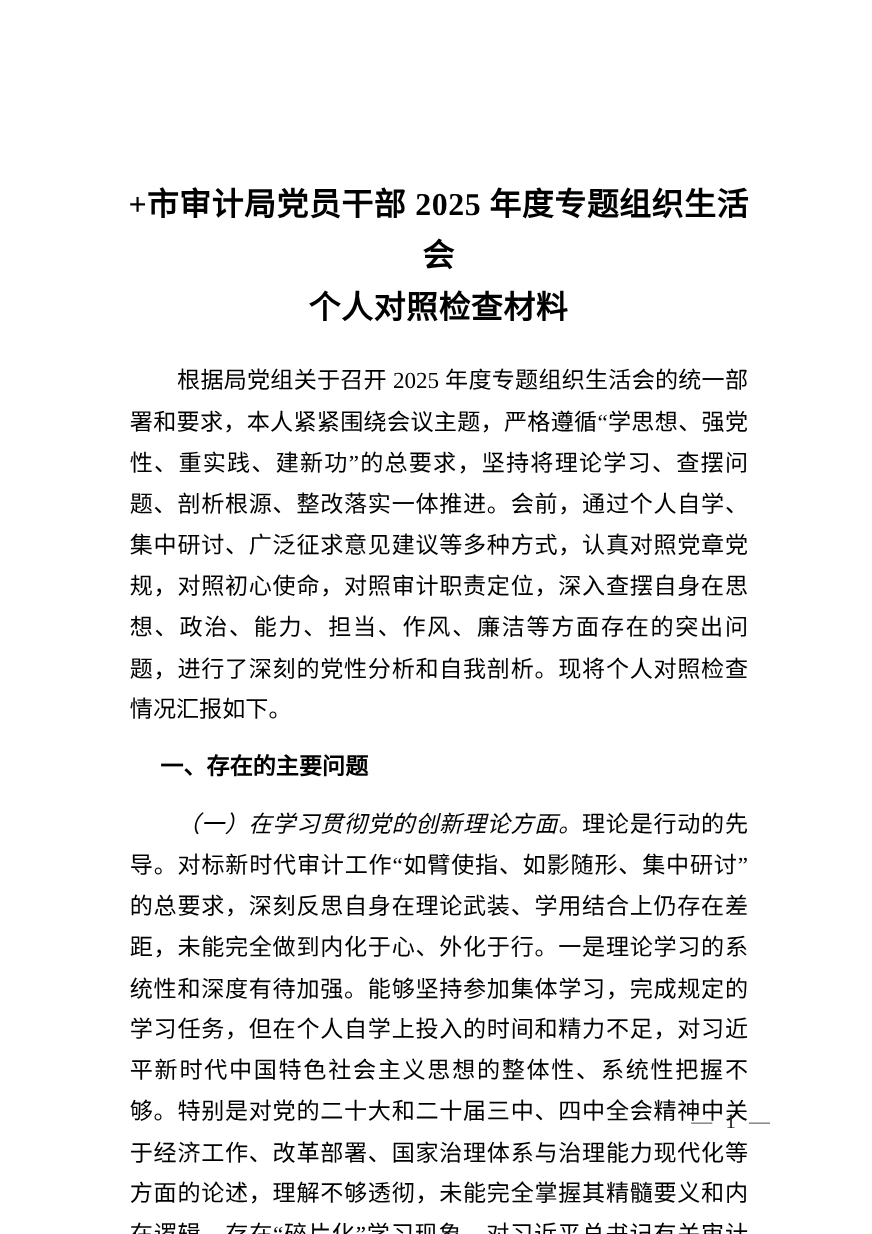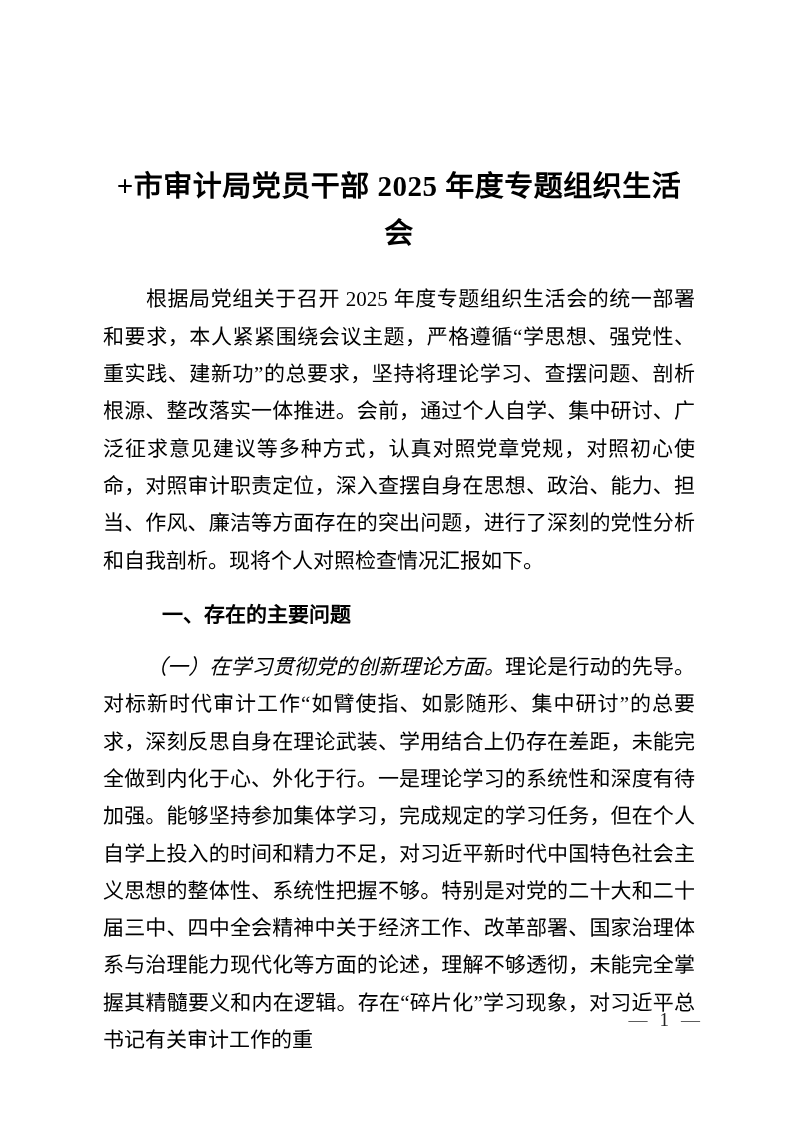--- a/index.html
+++ b/index.html
@@ -32,25 +32,25 @@
   .doc-title .title-line {
     display: block;
   }
   .doc-body {
     margin-top: 24px;
     font-size: 21px;
     line-height: 37.3px;
     text-align: justify;
   }
   .para {
-    margin: 0;
+    margin: 15px;
     text-indent: 43px;
   }
   .section-heading {
-    margin: 16px;
+    margin: 0;
     text-indent: 43px;
     font-family: "Liberation Sans", "DejaVu Sans", sans-serif;
     font-weight: 700;
     font-size: 21px;
     line-height: 37.3px;
   }
   .subsection-lead {
     font-weight: 400;
     font-style: italic;
   }
@@ -70,20 +70,21 @@
   }
 </style>
 </head>
 <body>
 
 <div class="page">
   <div class="content">
 
     <h1 class="doc-title">
       <span class="title-line">+市审计局党员干部 2025 年度专题组织生活会</span>
+      <span class="title-line">个人对照检查材料</span>
     </h1>
 
     <div class="doc-body">
 
       <p class="para">根据局党组关于召开 2025 年度专题组织生活会的统一部署和要求，本人紧紧围绕会议主题，严格遵循“学思想、强党性、重实践、建新功”的总要求，坚持将理论学习、查摆问题、剖析根源、整改落实一体推进。会前，通过个人自学、集中研讨、广泛征求意见建议等多种方式，认真对照党章党规，对照初心使命，对照审计职责定位，深入查摆自身在思想、政治、能力、担当、作风、廉洁等方面存在的突出问题，进行了深刻的党性分析和自我剖析。现将个人对照检查情况汇报如下。</p>
 
       <p class="section-heading">一、存在的主要问题</p>
 
       <p class="para"><span class="subsection-lead">（一）在学习贯彻党的创新理论方面。</span><span>理论是行动的先导。对标新时代审计工作“如臂使指、如影随形、集中研讨”的总要求，深刻反思自身在理论武装、学用结合上仍存在差距，未能完全做到内化于心、外化于行。一是理论学习的系统性和深度有待加强。能够坚持参加集体学习，完成规定的学习任务，但在个人自学上投入的时间和精力不足，对习近平新时代中国特色社会主义思想的整体性、系统性把握不够。特别是对党的二十大和二十届三中、四中全会精神中关于经济工作、改革部署、国家治理体系与治理能力现代化等方面的论述，理解不够透彻，未能完全掌握其精髓要义和内在逻辑。存在“碎片化”学习现象，对习近平总书记有关审计工作的重</span></p>
 

